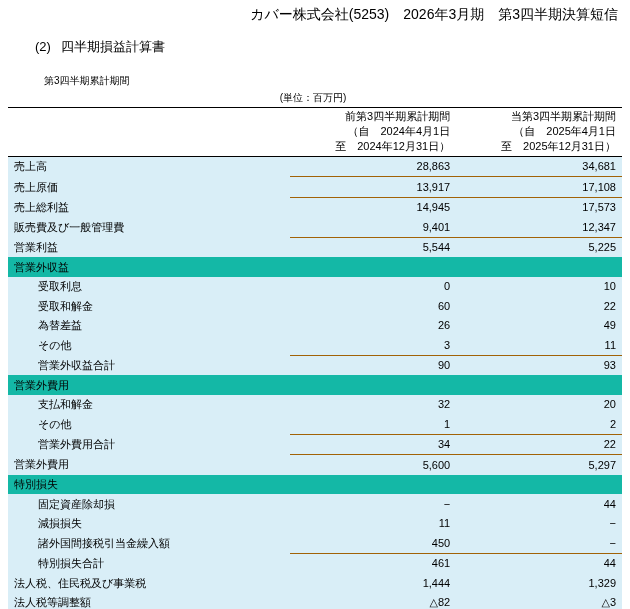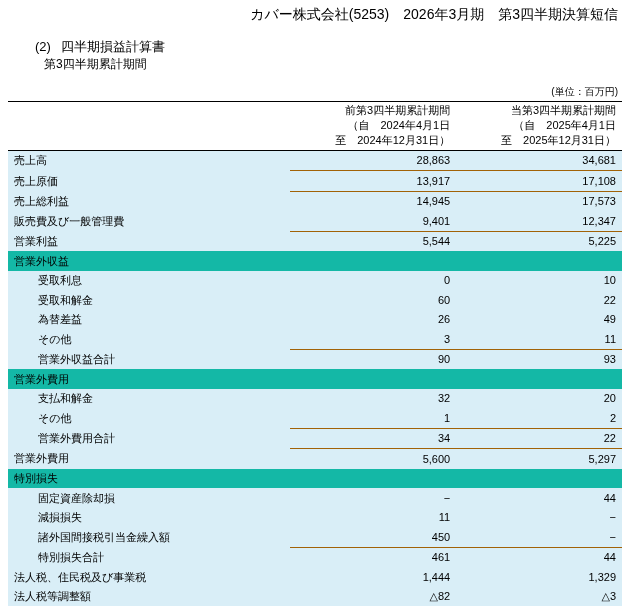--- a/index.html
+++ b/index.html
@@ -35,28 +35,28 @@
     font-size: 13px;
     font-weight: normal;
     padding-left: 2px;
     margin-left: 25px;
   }
   .section-title .num {
     display: inline-block;
     width: 26px;
   }
   .sub-title {
-    margin-top: 0;
-    font-size: 12px;
+    margin-top: 18px;
+    font-size: 10px;
     padding-left: 36px;
   }
   .unit-line {
-    text-align: right;
+    text-align: center;
     font-size: 10px;
-    margin-top: 12px;
+    margin-top: 3px;
     padding-right: 4px;
   }
   table.fin {
     width: 100%;
     border-collapse: collapse;
     font-size: 11px;
     table-layout: fixed;
     margin-top: 2px;
   }
   table.fin col.c-label { width: 46%; }

